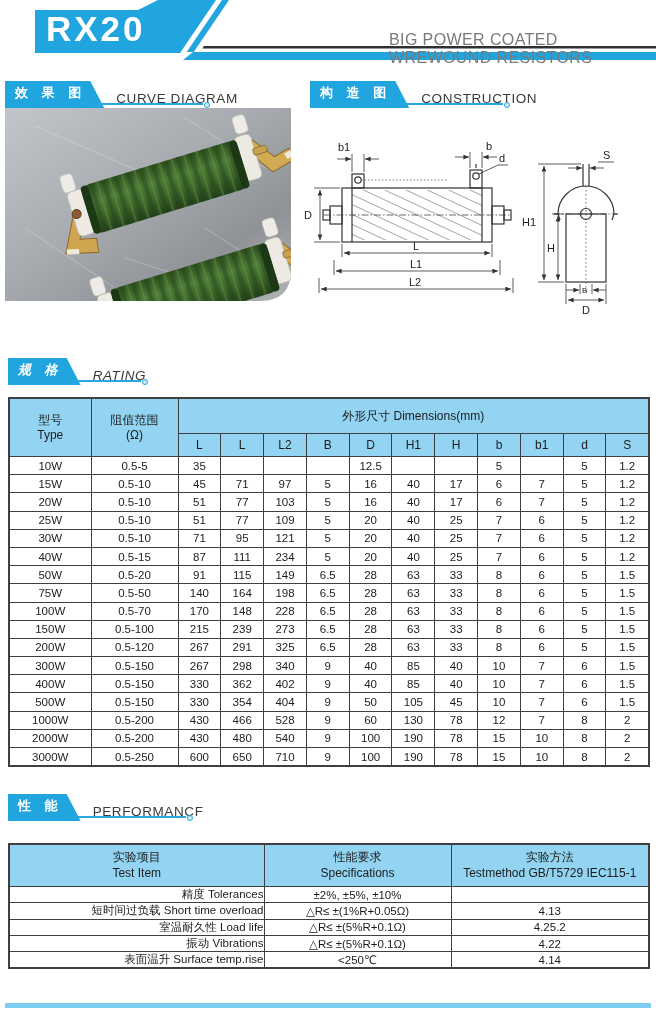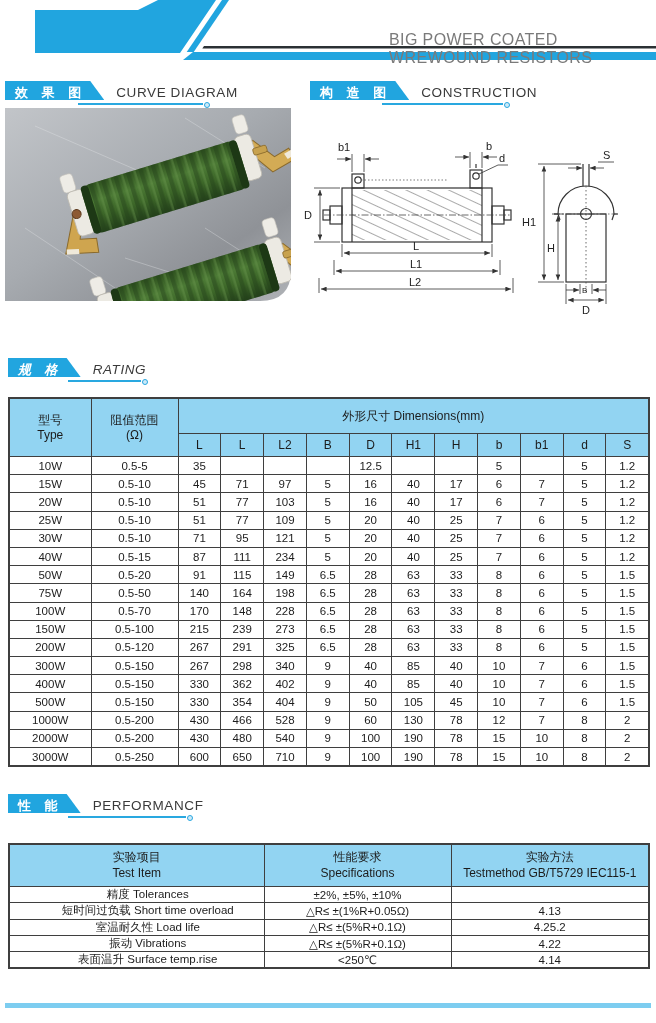--- a/index.html
+++ b/index.html
@@ -10,23 +10,23 @@
   
   .hdr-decor{position:absolute;left:0;top:0;}
   .model{position:absolute;left:46px;top:9px;width:130px;font-size:35px;font-weight:bold;
          color:#fff;letter-spacing:3px;}
   .title-zh{position:absolute;left:201px;top:21px;font-size:19px;font-weight:bold;color:#111;}
   .title-en{position:absolute;left:389px;top:31px;font-size:16px;color:#7a7a7a;letter-spacing:.4px;}
 
   
   .section{position:absolute;height:24px;}
   .chip{display:inline-block;background:#21a5df;color:#fff;font-size:13px;font-weight:bold;
-        letter-spacing:5px;padding:4px 18px 0 10px;height:15px;line-height:15px;
+        letter-spacing:5px;padding:4px 18px 8px 10px;height:15px;line-height:15px;
         clip-path:polygon(0 0,calc(100% - 14px) 0,100% 100%,0 100%);text-align:center;}
-  .sec-en{display:inline-block;vertical-align:top;margin-left:12px;margin-top:4px;
+  .sec-en{display:inline-block;vertical-align:top;margin-left:12px;margin-top:10px;
           font-size:13.5px;color:#3a3a3a;letter-spacing:.6px;}
   .sec-line{position:absolute;bottom:0;height:2px;background:#29a8e0;}
   .sec-dot{position:absolute;bottom:-3px;width:4px;height:4px;border-radius:50%;
            background:#cdeaf8;border:1.5px solid #2aa7e0;}
 
   
   .photo{position:absolute;left:5px;top:108px;}
 
   
   .construction{position:absolute;left:300px;top:140px;}
@@ -37,35 +37,36 @@
   table{border:2px solid #3f3f3f;}
   th{background:#92d4f2;font-weight:normal;color:#1c1c1c;}
   td{color:#1c1c1c;text-align:center;}
   .rating{left:8px;top:397px;width:640px;font-size:11.5px;}
   .rating thead tr:first-child th{height:32px;font-size:12px;line-height:1.25;}
   .rating thead tr:last-child th{height:20px;font-size:12px;}
   .rating td{height:17.2px;padding:0;}
   .perf{left:8px;top:843px;width:640px;font-size:11.5px;}
   .perf th{height:39px;font-size:12px;line-height:1.3;}
   .perf td{height:15.3px;padding:0;}
-  .perf td:first-child{text-align:center;padding-left:22px;}
+  .perf td:first-child{text-align:right;padding-left:22px;}
 
   .bottom-bar{position:absolute;left:5px;top:1003px;width:646px;height:5px;background:#7dcdf0;}
 </style>
 </head>
 <body>
 
 <div class="page">
 
   <svg class="hdr-decor" width="656" height="64">
     <polygon points="35,10 138,10 158,0 216,0 180,53 35,53" fill="#21a5df"></polygon>
     <polygon points="222,0 229,0 193.7,52 186.7,52" fill="#21a5df"></polygon>
     <polygon points="204,46 656,46 656,48.5 202.3,48.5" fill="#2b3134"></polygon>
     <polygon points="193,52 656,52 656,60 183,60" fill="#21a5df"></polygon>
   </svg>
+  <div class="model">RX20</div>
   <div class="title-en">BIG POWER COATED WREWOUND RESISTORS</div>
 
   <div class="section" style="left:5px;top:81px;width:260px;">
     <span class="chip">效 果 图</span><span class="sec-en">CURVE DIAGRAM</span>
     <div class="sec-line" style="left:73px;width:125px;"></div>
     <div class="sec-dot" style="left:199px;"></div>
   </div>
 
   <div class="section" style="left:310px;top:81px;width:260px;">
     <span class="chip">构 造 图</span><span class="sec-en">CONSTRUCTION</span>

